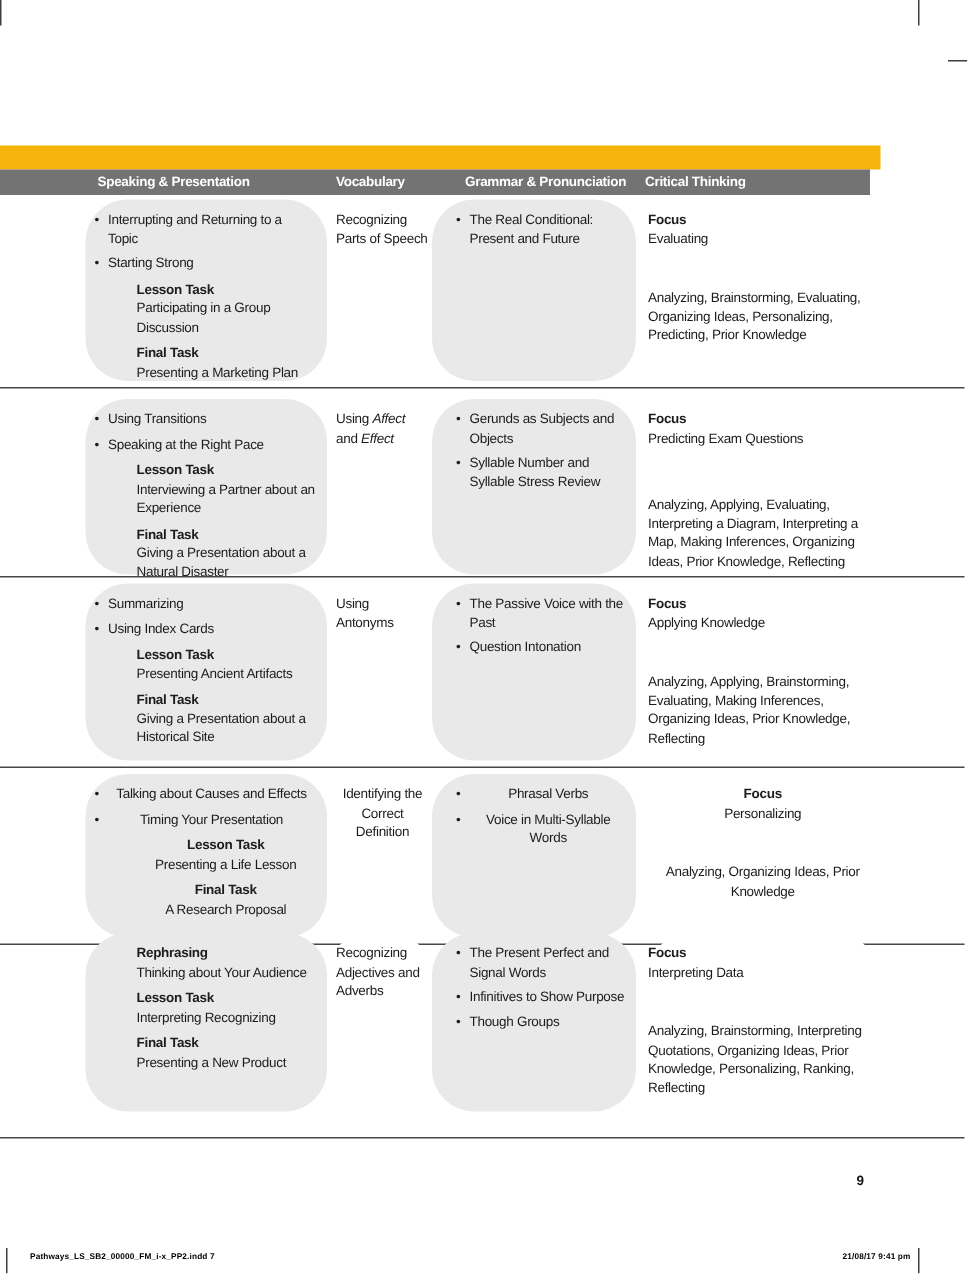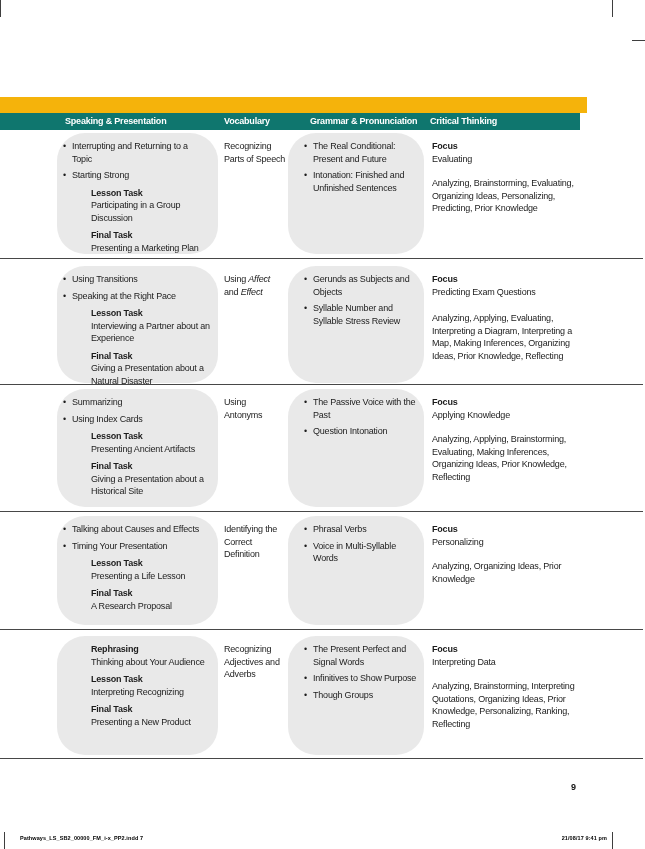--- a/index.html
+++ b/index.html
@@ -4,36 +4,36 @@
 <style>
   html,body{margin:0;padding:0;background:#fff;}
   .page{position:relative;width:645px;height:849px;background:#ffffff;overflow:hidden;
         font-family:"Liberation Sans", sans-serif;color:#1c1c1c;}
   
   .crop{position:absolute;background:#3e3e3e;}
   .crop.v{width:1px;height:17px;}
   .crop.h{height:1px;width:13px;}
   
   .bar-yellow{position:absolute;left:0;top:97px;width:587px;height:16px;}
-  .bar-black{position:absolute;left:0;top:113px;width:580px;height:17px;background:#0f766e;}
+  .bar-black{position:absolute;left:0;top:113px;width:580px;height:17px;background:#737373;}
   .bar-black span{position:absolute;top:3px;color:#ffffff;font-size:9px;font-weight:bold;letter-spacing:-0.2px;white-space:nowrap;}
   
   .row{position:absolute;left:0;width:645px;}
   .cell{position:absolute;top:0;height:100%;box-sizing:border-box;font-size:9px;line-height:12.5px;letter-spacing:-0.2px;border-radius:28px;}
   .cell-speaking{left:57px;width:161px;background:#e9e9e9;padding:7px 8px 6px 6px;}
   .cell-vocab{left:218px;width:70px;background:#ffffff;padding:7px 2px 6px 6px;}
   .cell-grammar{left:288px;width:136px;background:#e9e9e9;padding:7px 6px 6px 16px;}
   .cell-critical{left:432px;width:153px;background:#ffffff;padding:7px 0 0 0;}
   ul.blist{list-style:none;margin:0;padding:0;}
   ul.blist li{position:relative;padding-left:9px;margin:0 0 4px 0;}
   ul.blist li::before{content:"\2022";position:absolute;left:0;top:0;}
   .task{margin-top:5px;margin-left:28px;}
   .task-label{font-weight:bold;}
   .focus-label{font-weight:bold;}
-  .skills{margin-top:12px;}
+  .skills{margin-top:27px;}
   .rule{position:absolute;left:0;width:643px;height:1px;background:#474747;}
   .page-number{position:absolute;left:560px;top:782px;width:16px;text-align:right;
                font-size:9px;font-weight:bold;color:#111;}
   .footer-text{position:absolute;top:835px;font-size:5.5px;font-weight:bold;color:#000;
                letter-spacing:0.1px;white-space:nowrap;}
   .footer-file{left:20px;}
   .footer-time{left:540px;width:67px;text-align:right;}
   i{font-style:italic;margin-top:32px;}
 </style>
 </head>
@@ -67,21 +67,20 @@
       </div>
       <div class="task">
         <div class="task-label">Final Task</div>
         <div>Presenting a Marketing Plan</div>
       </div>
     </div>
     <div class="cell cell-vocab"><span>Recognizing Parts of Speech</span></div>
     <div class="cell cell-grammar">
       <ul class="blist">
         <li>The Real Conditional: Present and Future</li>
-        <li>Intonation: Finished and Unfinished Sentences</li>
       </ul>
     </div>
     <div class="cell cell-critical">
       <div class="focus-label">Focus</div>
       <div>Evaluating</div>
       <div class="skills">Analyzing, Brainstorming, Evaluating, Organizing Ideas, Personalizing, Predicting, Prior Knowledge</div>
     </div>
   </div>
   <div class="rule" style="top:258px;"></div>
 
@@ -103,21 +102,21 @@
     <div class="cell cell-vocab"><span>Using </span><i>Affect</i><span> and </span><i>Effect</i><span></span></div>
     <div class="cell cell-grammar">
       <ul class="blist">
         <li>Gerunds as Subjects and Objects</li>
         <li>Syllable Number and Syllable Stress Review</li>
       </ul>
     </div>
     <div class="cell cell-critical">
       <div class="focus-label">Focus</div>
       <div>Predicting Exam Questions</div>
-      <div class="skills" style="margin-top:14px;">Analyzing, Applying, Evaluating, Interpreting a Diagram, Interpreting a Map, Making Inferences, Organizing Ideas, Prior Knowledge, Reflecting</div>
+      <div class="skills" style="margin-top:32px;">Analyzing, Applying, Evaluating, Interpreting a Diagram, Interpreting a Map, Making Inferences, Organizing Ideas, Prior Knowledge, Reflecting</div>
     </div>
   </div>
   <div class="rule" style="top:384px;"></div>
 
   <div class="row" style="top:389px;height:118px;">
     <div class="cell cell-speaking">
       <ul class="blist">
         <li>Summarizing</li>
         <li>Using Index Cards</li>
       </ul>
@@ -138,21 +137,21 @@
       </ul>
     </div>
     <div class="cell cell-critical">
       <div class="focus-label">Focus</div>
       <div>Applying Knowledge</div>
       <div class="skills">Analyzing, Applying, Brainstorming, Evaluating, Making Inferences, Organizing Ideas, Prior Knowledge, Reflecting</div>
     </div>
   </div>
   <div class="rule" style="top:511px;"></div>
 
-  <div class="row" style="top:516px;height:109px;">
+  <div class="row" style="top:516px;height:109px;text-align:center;">
     <div class="cell cell-speaking">
       <ul class="blist">
         <li>Talking about Causes and Effects</li>
         <li>Timing Your Presentation</li>
       </ul>
       <div class="task">
         <div class="task-label">Lesson Task</div>
         <div>Presenting a Life Lesson</div>
       </div>
       <div class="task">
@@ -168,21 +167,21 @@
       </ul>
     </div>
     <div class="cell cell-critical">
       <div class="focus-label">Focus</div>
       <div>Personalizing</div>
       <div class="skills">Analyzing, Organizing Ideas, Prior Knowledge</div>
     </div>
   </div>
   <div class="rule" style="top:629px;"></div>
 
-  <div class="row" style="top:636px;height:119px;">
+  <div class="row" style="top:622px;height:119px;">
     <div class="cell cell-speaking">
       <div class="task" style="margin-top:0;">
         <div class="task-label">Rephrasing</div>
         <div>Thinking about Your Audience</div>
       </div>
       <div class="task">
         <div class="task-label">Lesson Task</div>
         <div>Interpreting Recognizing</div>
       </div>
       <div class="task">

